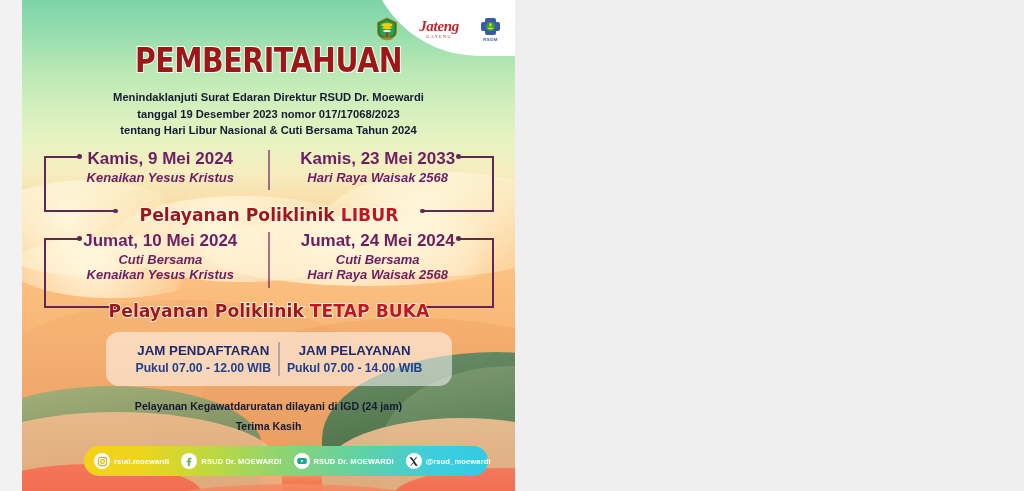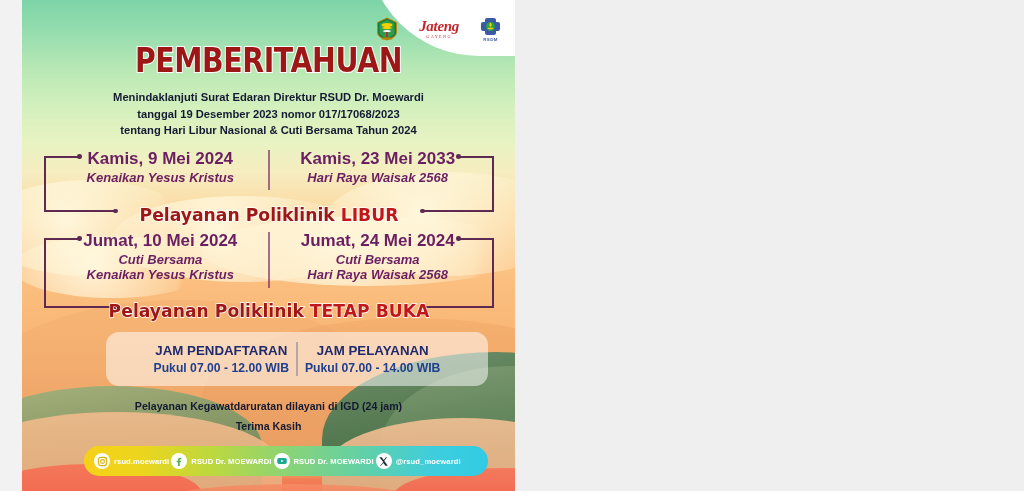--- a/index.html
+++ b/index.html
@@ -139,42 +139,42 @@
     font-family:"DejaVu Sans", sans-serif;font-weight:bold;
     font-size:18.5px;color:#9e1717;transform:scaleX(.93);
     -webkit-text-stroke:1.4px #ffffff;paint-order:stroke fill;
   }
   .banner .hi{color:#c0171b;}
   #banner1{top:56px;}
   #banner2{top:70px;}
 
   
   #hours-panel{
-    position:absolute;left:84px;top:332px;width:382px;height:54px;
+    position:absolute;left:84px;top:332px;width:346px;height:54px;
     background:rgba(255,255,255,.52);
     border-radius:13px;
     display:flex;align-items:center;justify-content:center;
   }
   .hour-col{width:150px;text-align:center;}
   .hour-col .h-title{color:#1f2a6e;font-size:13.3px;font-weight:bold;line-height:18px;white-space:nowrap;}
   .hour-col .h-val{color:#1f3f8f;font-size:12.2px;font-weight:bold;line-height:17px;white-space:nowrap;}
   #hours-div{width:1.4px;height:34px;background:#7b7f99;opacity:.55;}
 
   #footnote{
     position:absolute;left:0;right:0;top:396px;text-align:center;
     color:#141a33;font-size:10.6px;font-weight:bold;line-height:20px;
   }
 
   
   #social-bar{
     position:absolute;left:62px;top:446px;width:404px;height:30px;
     border-radius:15px;
     background:linear-gradient(90deg,#f5d118 0%,#edd51d 14%,#bcd83f 32%,#86d37b 52%,#5fd0a8 70%,#3fcddd 86%,#31cbe4 100%);
     display:flex;align-items:center;
-    padding:0 10px;box-sizing:border-box;gap:2px;
+    padding:0 10px;box-sizing:border-box;gap:12px;
   }
   .social-item{display:flex;align-items:center;gap:4px;}
   .social-item .s-label{color:#ffffff;font-size:7.6px;font-weight:bold;letter-spacing:.1px;white-space:nowrap;}
   .s-icon{width:16px;height:16px;border-radius:50%;background:#fff;display:flex;align-items:center;justify-content:center;flex:0 0 auto;}
   .s-icon.circle-dark{background:#fff;}
 </style>
 </head>
 <body>
 
 <div id="left-gutter"></div>

